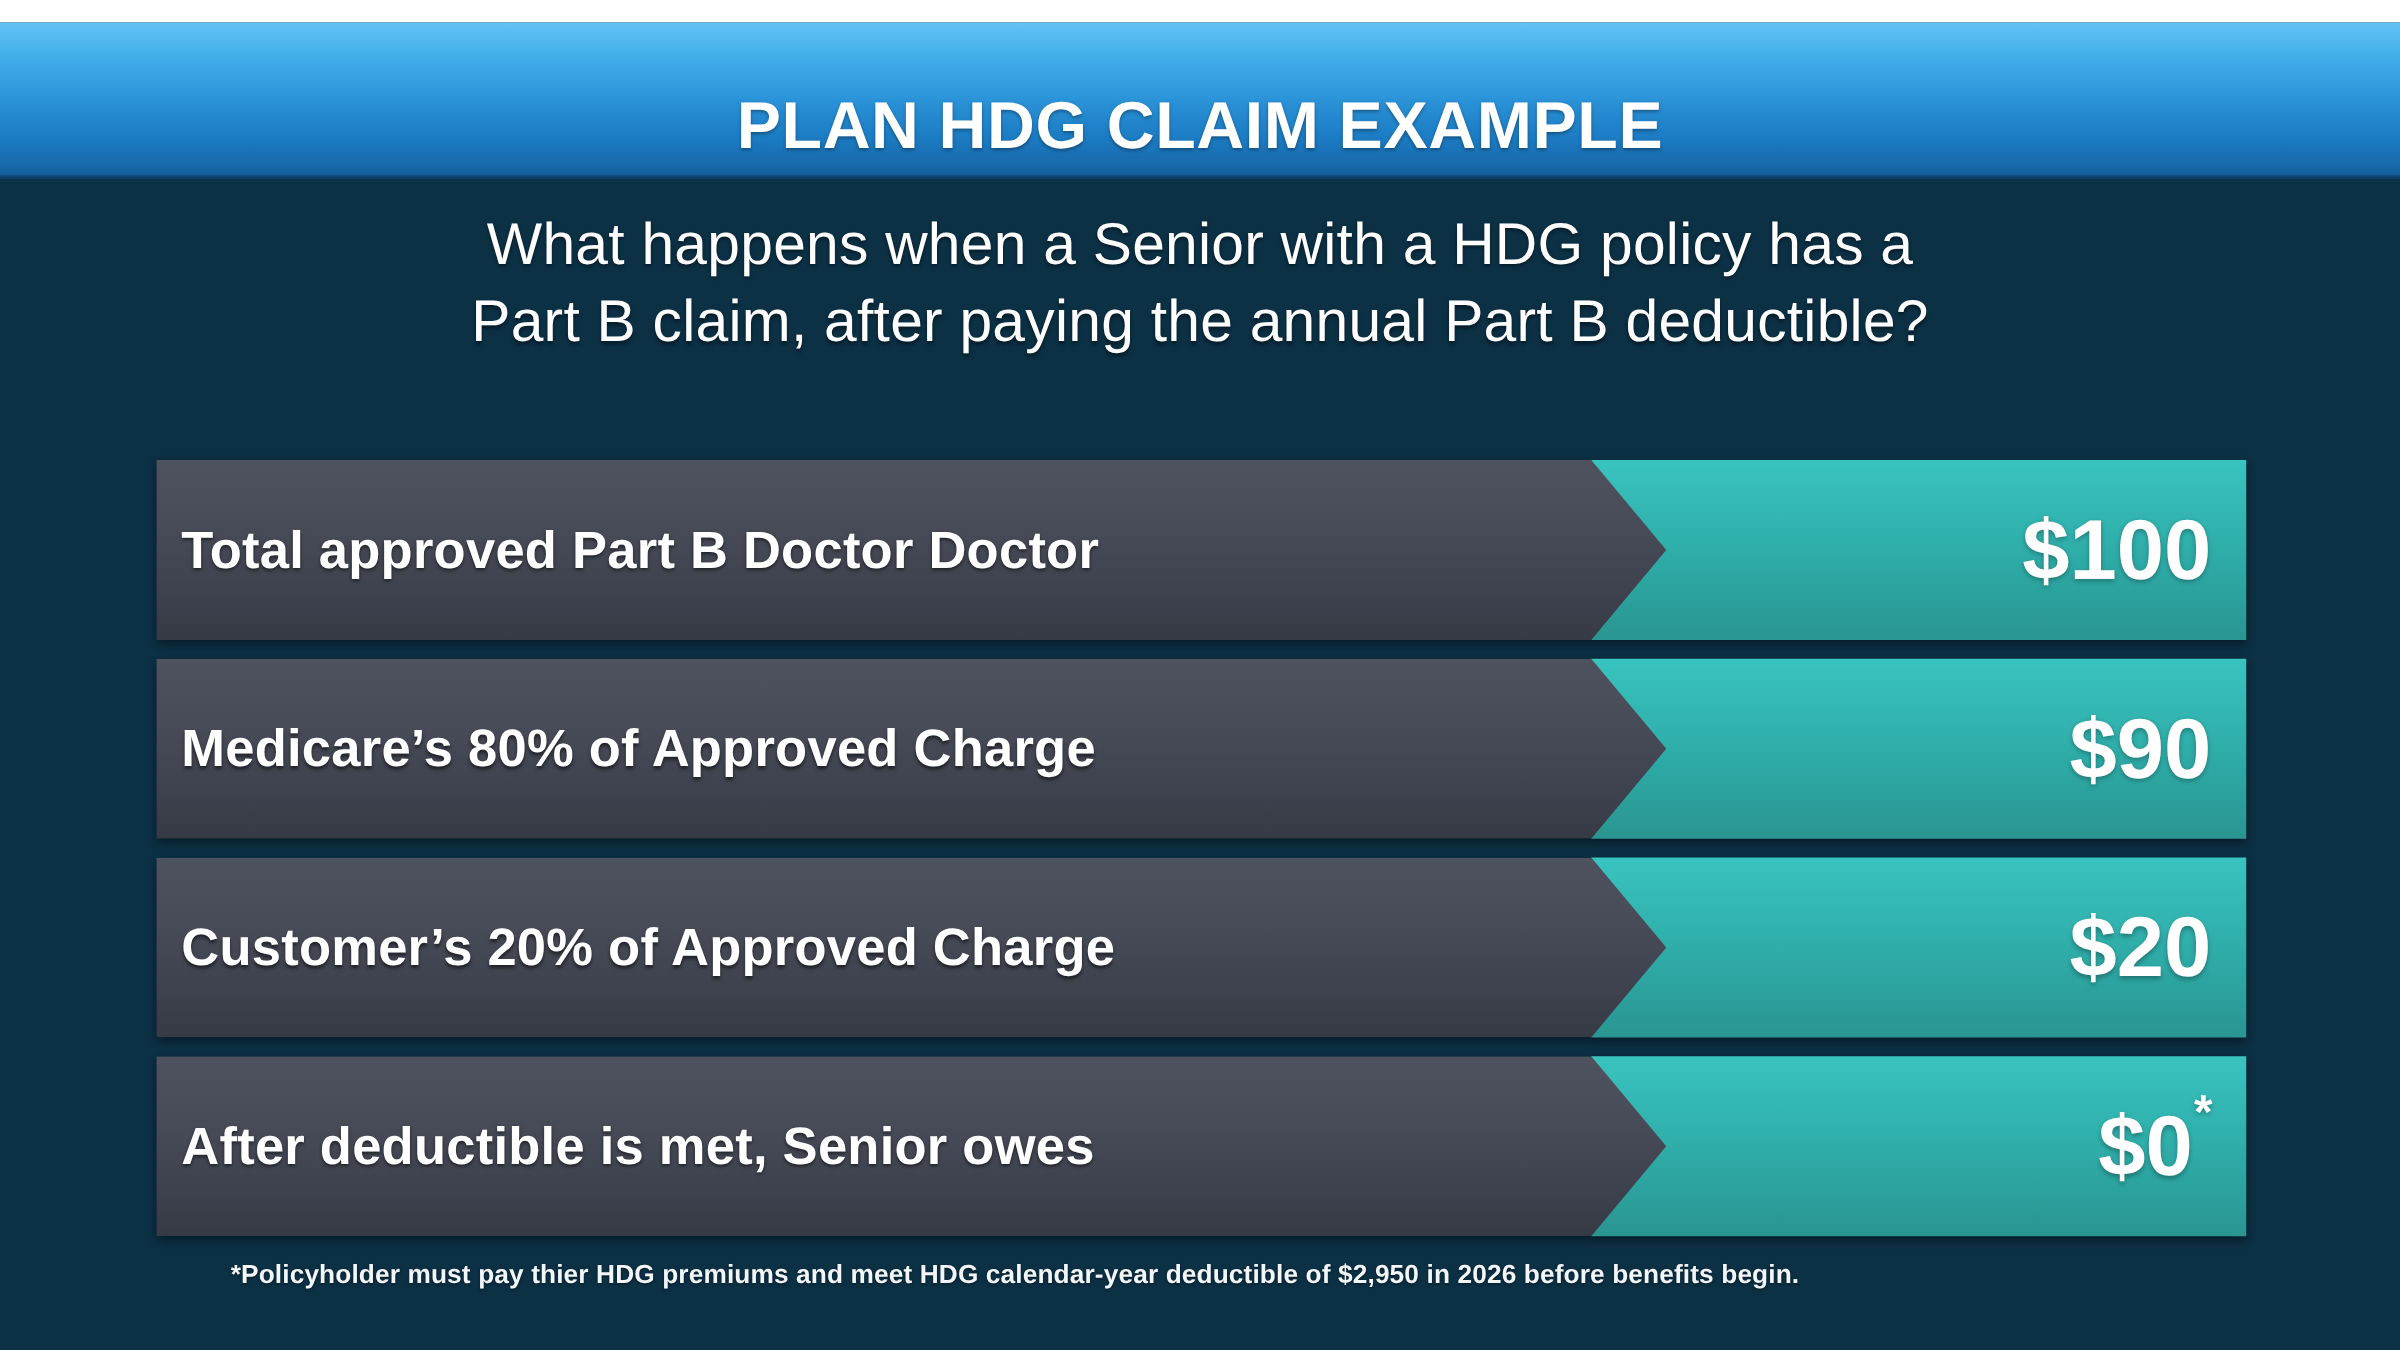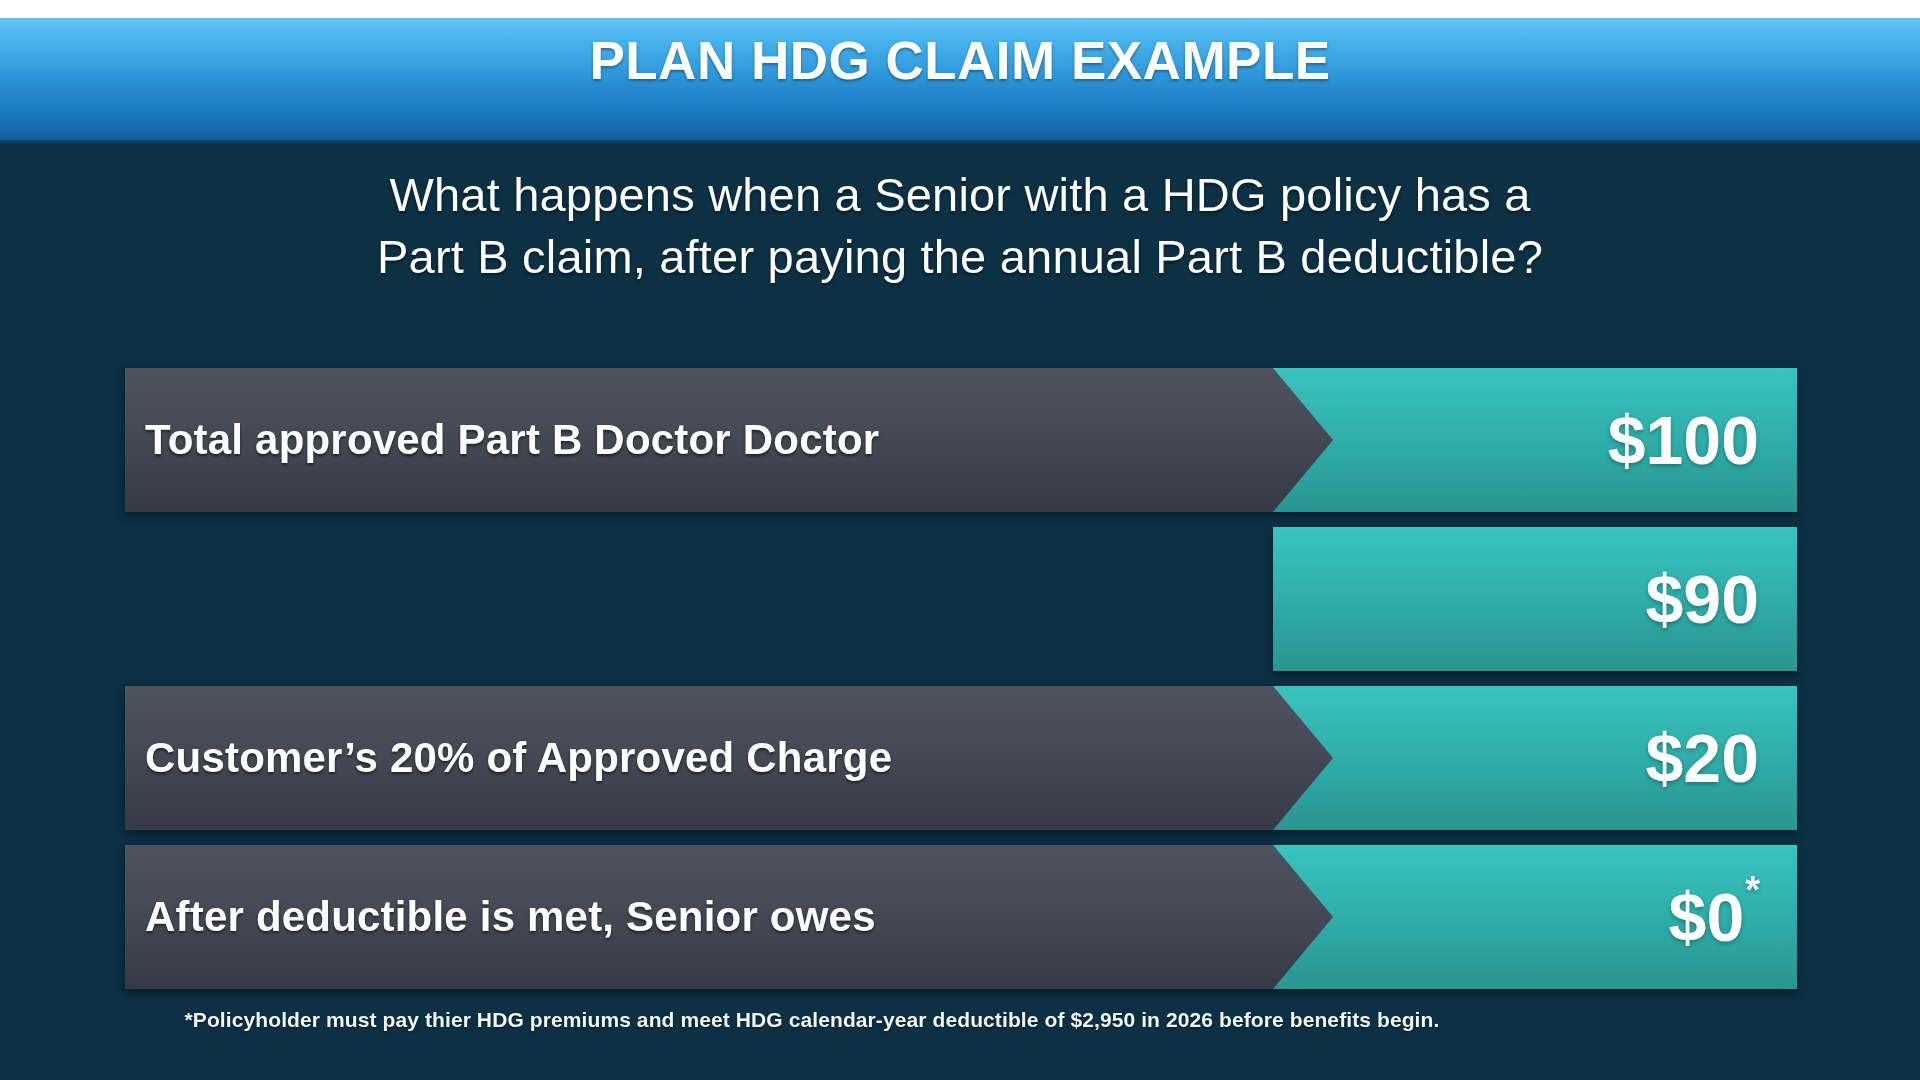--- a/index.html
+++ b/index.html
@@ -30,21 +30,21 @@
     background:linear-gradient(to bottom,
         #63c2f4 0%,
         #46b2ec 18%,
         #2b93d8 48%,
         #1c7cc4 72%,
         #1869ab 90%,
         #13558d 100%);
     text-align:center;
     overflow:hidden;
   }
-  .header-inner { padding-top:16px; }
+  .header-inner { padding-top:16px;margin-top:40px; }
   .header-title {
     font-size:53px;
     font-weight:bold;
     color:#ffffff;
     letter-spacing:0.5px;
     line-height:1.02;
     text-shadow:0 2px 3px rgba(0,0,0,0.35);
     white-space:nowrap;
   }
   .header-sub {
@@ -93,21 +93,21 @@
   .row-value-panel {
     position:absolute;
     left:1148px;
     top:0;
     width:524px;
     height:144px;
     background:linear-gradient(to bottom, #39c4bf 0%, #33b6b2 30%, #2da8a4 62%, #2a9591 100%);
     display:flex;
     align-items:center;
     justify-content:flex-end;
-    padding-right:38px;
+    padding-right:28px;
   }
   
   .row-label-panel {
     position:absolute;
     left:0;
     top:0;
     width:1208px;
     height:144px;
     background:linear-gradient(to bottom, #4e525f 0%, #474c58 35%, #3e434f 70%, #353a45 100%);
     -webkit-clip-path:polygon(0 0, 1148px 0, 1208px 72px, 1148px 144px, 0 144px);
@@ -185,20 +185,23 @@
       </div>
       <div class="row-label-panel">
         <div class="row-label">Total approved Part B Doctor Doctor</div>
       </div>
     </div>
 
     <div class="row">
       <div class="row-value-panel">
         <div class="row-value"><span>$90</span><span class="sup"></span></div>
       </div>
+      <div class="row-label-panel">
+        <div class="row-label">Medicare’s 80% of Approved Charge</div>
+      </div>
     </div>
 
     <div class="row">
       <div class="row-value-panel">
         <div class="row-value"><span>$20</span><span class="sup"></span></div>
       </div>
       <div class="row-label-panel">
         <div class="row-label">Customer’s 20% of Approved Charge</div>
       </div>
     </div>

